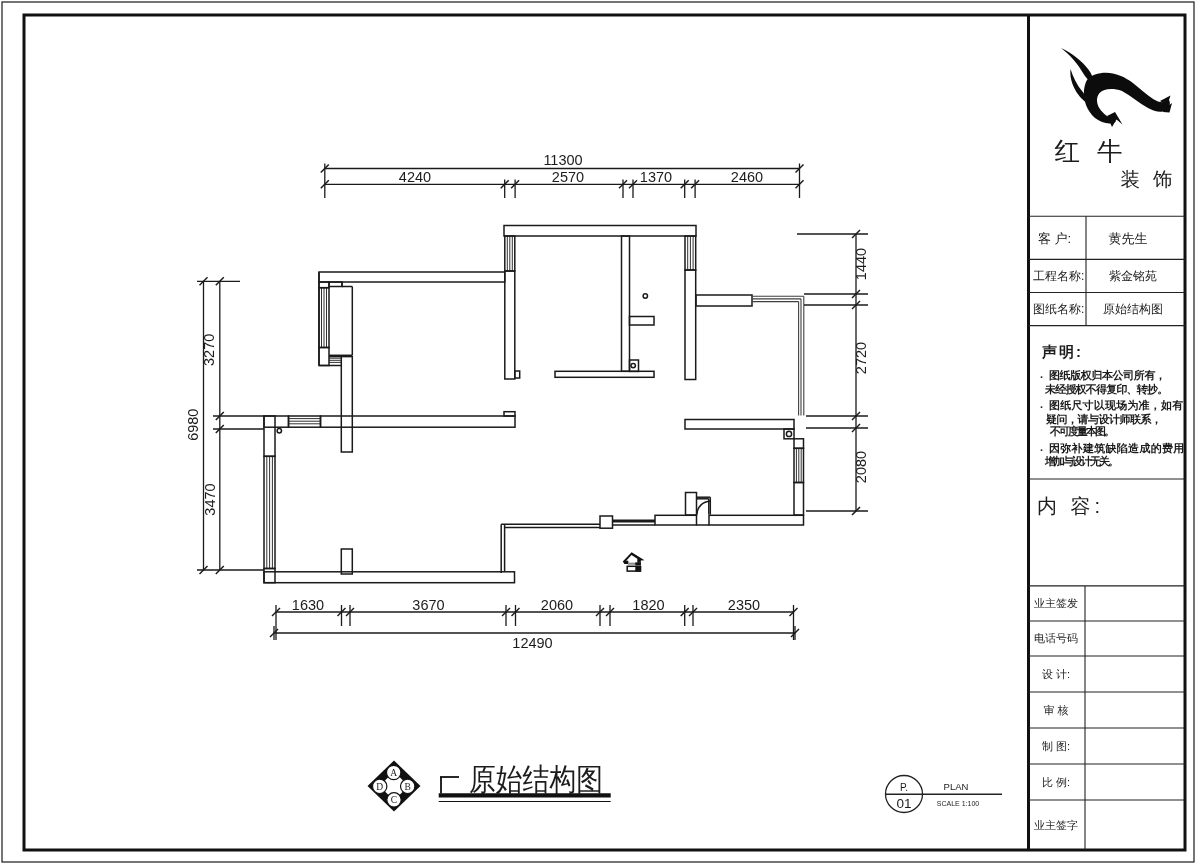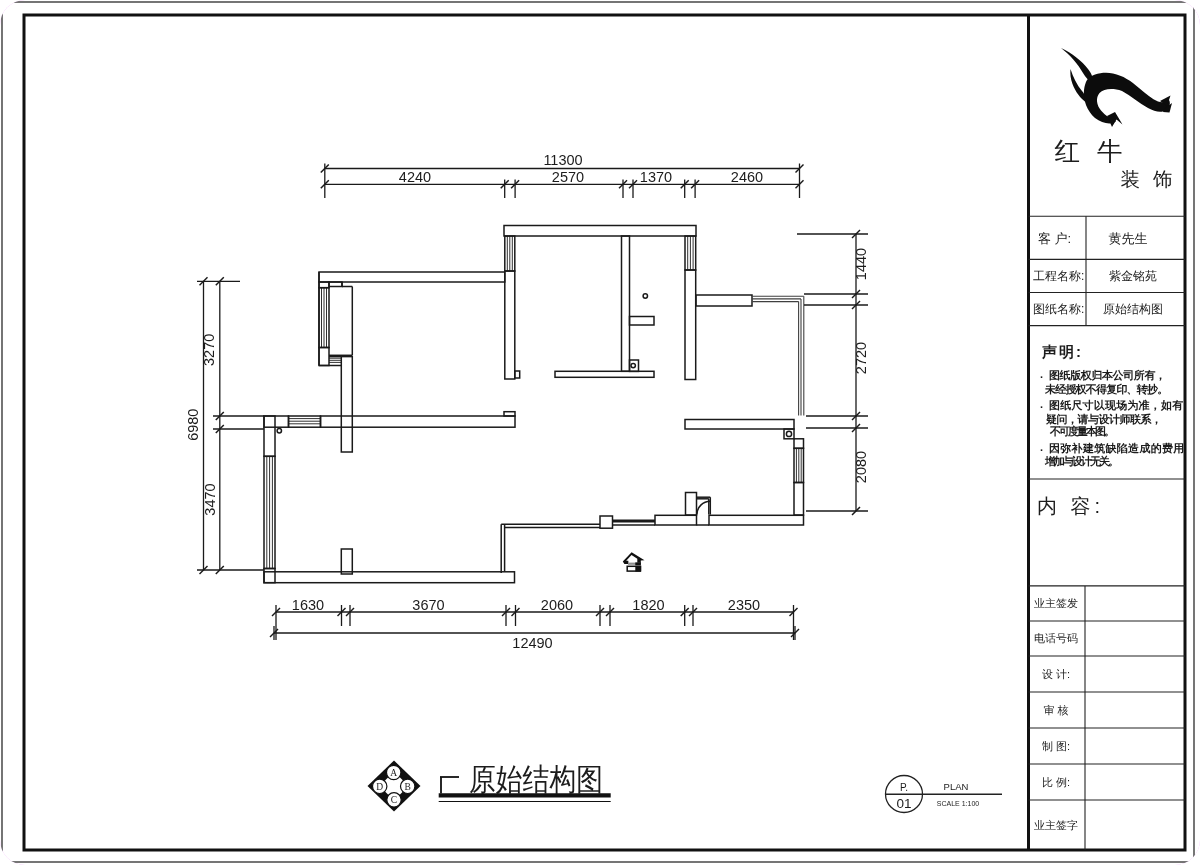--- a/index.html
+++ b/index.html
@@ -1,17 +1,17 @@
 <!DOCTYPE html>
 <html><head>
 <meta charset="utf-8">
 <style>
   html,body{margin:0;padding:0;background:#ffffff;}
   #page{position:relative;width:1200px;height:865px;background:#f0abfc;overflow:hidden;
-        font-family:"Liberation Sans", sans-serif;border-radius:25px;}
+        font-family:"Liberation Sans", sans-serif;}
   svg{position:absolute;left:0;top:0;}
   text{fill:#1c1c1c;}
 </style>
 </head>
 <body>
 <div id="page">
 <svg width="1200" height="865" viewBox="0 0 1200 865">
 
   <rect x="0" y="0" width="1200" height="865" fill="#ffffff"></rect>
 

